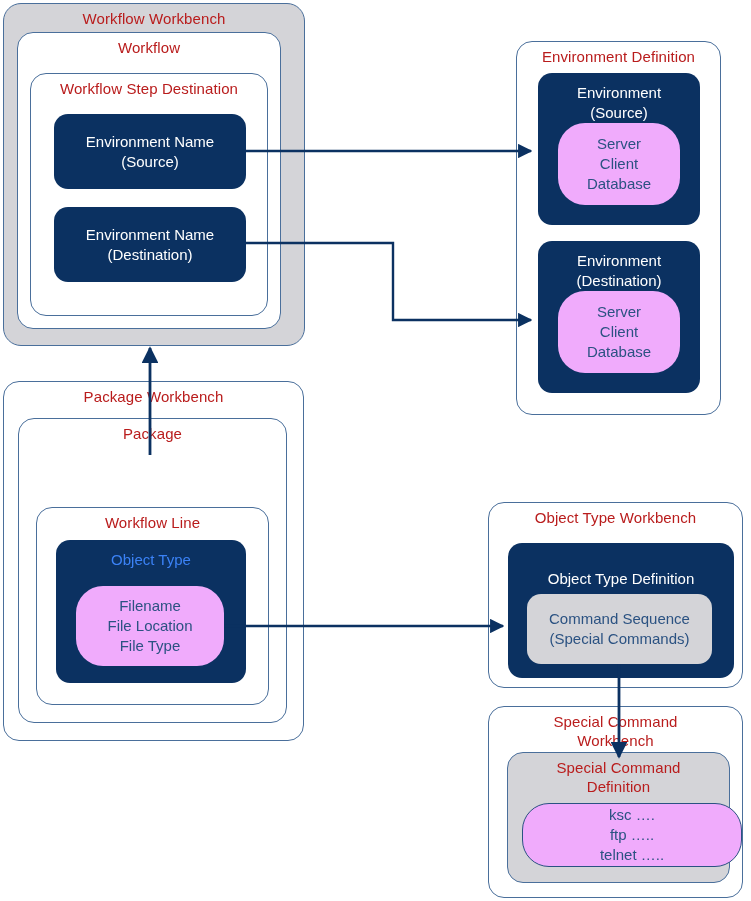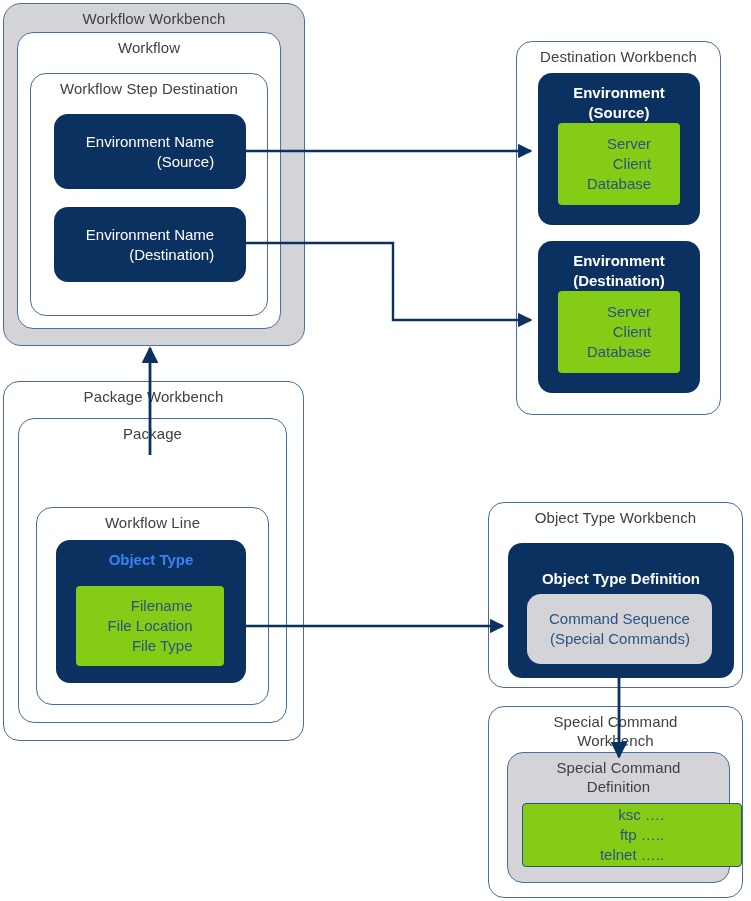--- a/index.html
+++ b/index.html
@@ -38,22 +38,22 @@
   .nest {                
     background: #ffffff;
     border: 1.4px solid #4a6f9b;
     border-radius: 16px;
   }
   .navy {                
     background: #0b3161;
     border-radius: 14px;
   }
   .white-card {          
-    background: #84cc16;
-    border-radius: 4px;
+    background: #f0abfc;
+    border-radius: 27px;
   }
   .gray-card {           
     background: #d4d4d8;
     border-radius: 14px;
   }
   .gray-nest {           
     background: #d4d4d8;
     border: 1.4px solid #4a6f9b;
     border-radius: 16px;
   }
@@ -62,48 +62,47 @@
     border: 1.4px solid #2b5282;
     border-radius: 999px;
   }
 
   
   .lbl {
     position: absolute;
     width: 100%;
     left: 0;
     text-align: center;
-    color: #404040;
+    color: #b91c1c;
     font-size: 15px;
     line-height: 19px;
     letter-spacing: 0.1px;
     white-space: pre-line;
   }
   .lbl-top { top: 5px; }
   .lbl-w {                
     color: #ffffff;
   }
   .center-text {
     position: absolute;
     left: 0;
     width: 100%;
     text-align: center;
     color: #2b5282;
     font-size: 15px;
     line-height: 20px;
     white-space: pre-line;
-    font-weight: bold;
   }
   .vcenter {
     position: absolute;
     inset: 0;
     display: flex;
     align-items: center;
     justify-content: center;
-    text-align: right;
+    text-align: center;
     color: #2b5282;
     font-size: 15px;
     line-height: 20px;
     white-space: pre-line;
   }
   .vcenter.on-navy { color: #ffffff; }
 
   
   svg.links {
     position: absolute;
@@ -134,21 +133,21 @@
     <div class="vcenter on-navy">Environment Name
 (Source)</div>
   </div>
 
   <div class="box navy" style="left:54px; top:207px; width:192px; height:75px;">
     <div class="vcenter on-navy">Environment Name
 (Destination)</div>
   </div>
 
   <div class="box wb-outer" style="left:516px; top:41px; width:205px; height:374px;">
-    <div class="lbl lbl-top">Destination Workbench</div>
+    <div class="lbl lbl-top">Environment Definition</div>
   </div>
 
   <div class="box navy" style="left:538px; top:73px; width:162px; height:152px;">
     <div class="center-text lbl-w" style="top:10px; color:#ffffff;">Environment
 (Source)</div>
   </div>
   <div class="box white-card" style="left:558px; top:123px; width:122px; height:82px;">
     <div class="vcenter">Server
 Client
 Database</div>

